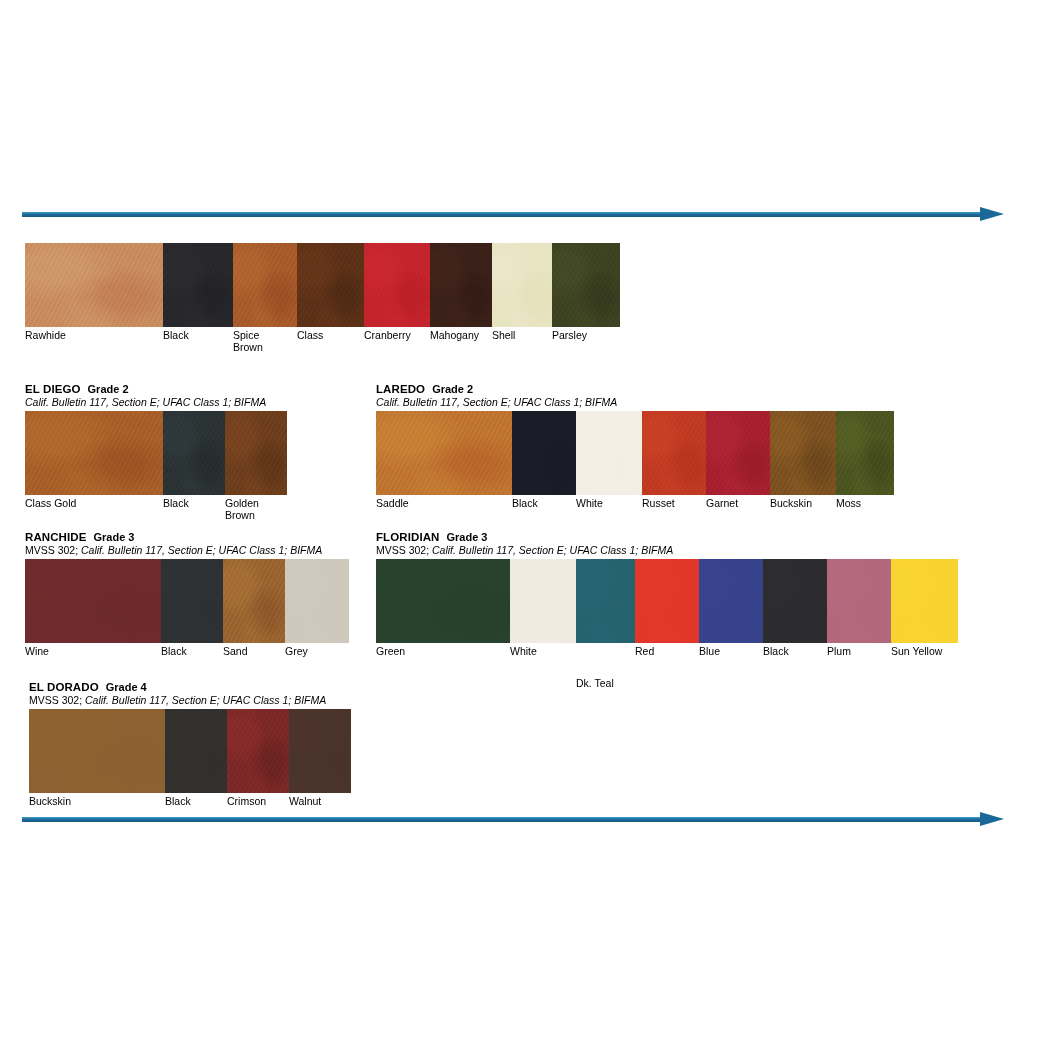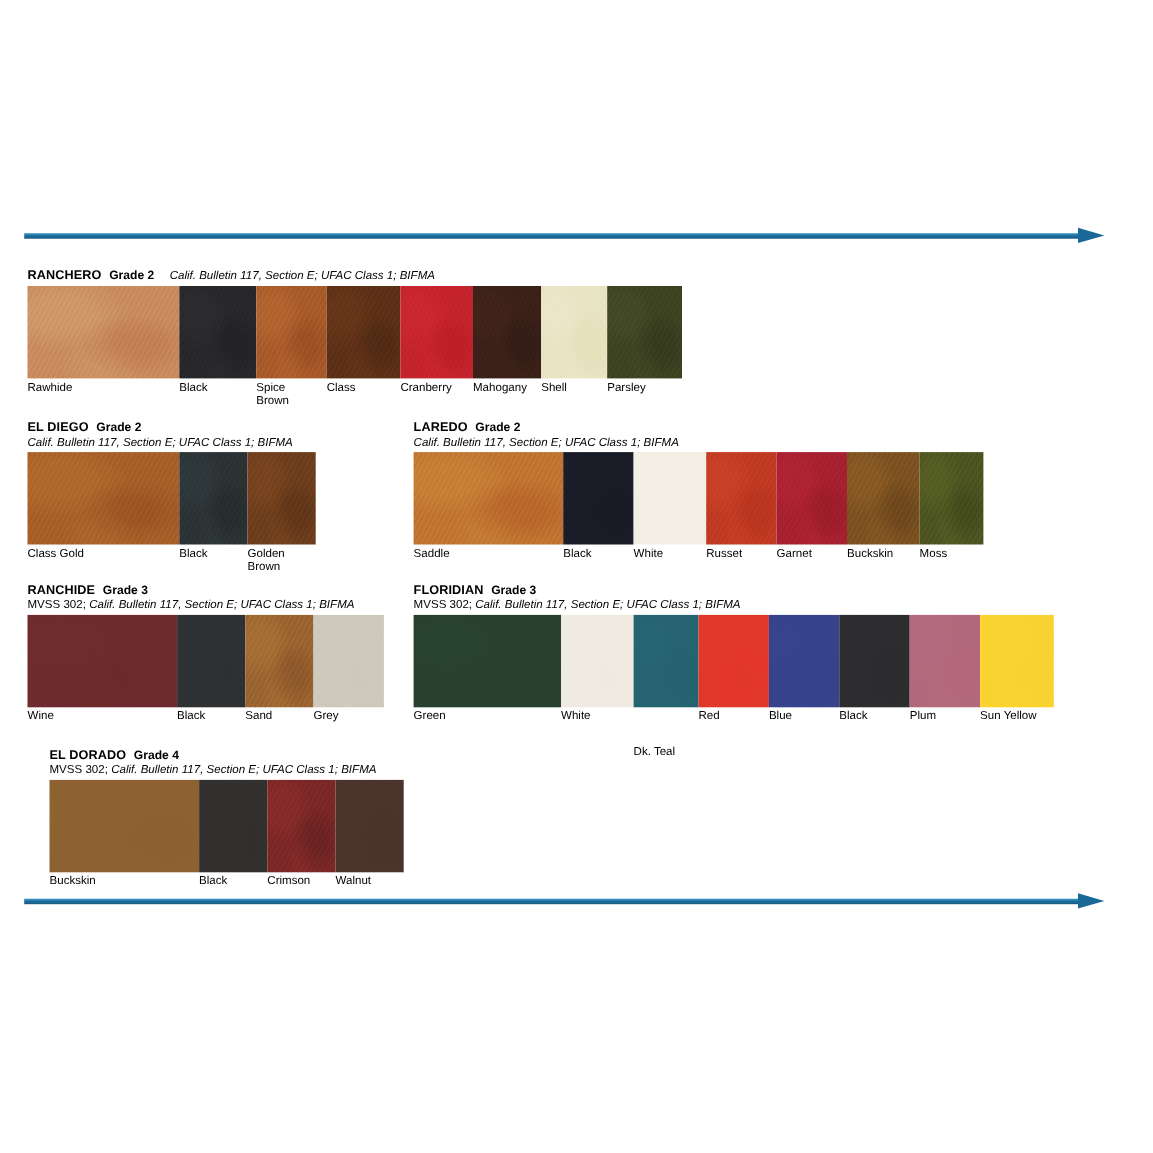--- a/index.html
+++ b/index.html
@@ -122,21 +122,20 @@
   <div class="head"></div>
 </div>
 
 <div class="rule" id="rule-bottom">
   <div class="bar"></div>
   <div class="head"></div>
 </div>
 
 <div id="sections-root">
     <div class="section" style="left: 25px; top: 243px;">
-      <div class="sec-head"><span class="nm">RANCHERO</span><span class="gr">Grade 2</span><span class="spec"><span>Calif. Bulletin 117, Section E; UFAC Class 1; BIFMA</span></span></div>
       <div class="swatches">
         <div class="swatch" style="width: 138px; background: rgb(201, 140, 94);"></div>
         <div class="swatch" style="width: 70px; background: rgb(39, 38, 42);"></div>
         <div class="swatch" style="width: 64px; background: rgb(168, 90, 42);"></div>
         <div class="swatch" style="width: 67px; background: rgb(92, 48, 22);"></div>
         <div class="swatch" style="width: 66px; background: rgb(196, 35, 44);"></div>
         <div class="swatch" style="width: 62px; background: rgb(58, 32, 24);"></div>
         <div class="swatch" style="width: 60px; background: rgb(232, 228, 194);"></div>
         <div class="swatch" style="width: 68px; background: rgb(60, 66, 33);"></div>
       </div>
@@ -218,21 +217,21 @@
         <div class="label" style="width: 134px;">Green</div>
         <div class="label" style="width: 66px;">White</div>
         <div class="label" style="width: 59px; margin-top: 32px;">Dk. Teal</div>
         <div class="label" style="width: 64px;">Red</div>
         <div class="label" style="width: 64px;">Blue</div>
         <div class="label" style="width: 64px;">Black</div>
         <div class="label" style="width: 64px;">Plum</div>
         <div class="label" style="width: 67px;">Sun Yellow</div>
       </div>
     </div>
-    <div class="section" style="left: 33px; top: 679px; padding-left: 12px;">
+    <div class="section" style="left: 17px; top: 679px; padding-left: 12px;">
       <div class="sec-head stacked"><span class="nm">EL DORADO</span><span class="gr">Grade 4</span><span class="spec"><span class="mvss">MVSS 302; </span><span>Calif. Bulletin 117, Section E; UFAC Class 1; BIFMA</span></span></div>
       <div class="swatches">
         <div class="swatch flat" style="width: 136px; background: rgb(141, 97, 48);"></div>
         <div class="swatch flat" style="width: 62px; background: rgb(50, 48, 47);"></div>
         <div class="swatch" style="width: 62px; background: rgb(122, 39, 38);"></div>
         <div class="swatch flat" style="width: 62px; background: rgb(74, 51, 43);"></div>
       </div>
       <div class="labels">
         <div class="label" style="width: 136px;">Buckskin</div>
         <div class="label" style="width: 62px;">Black</div>

